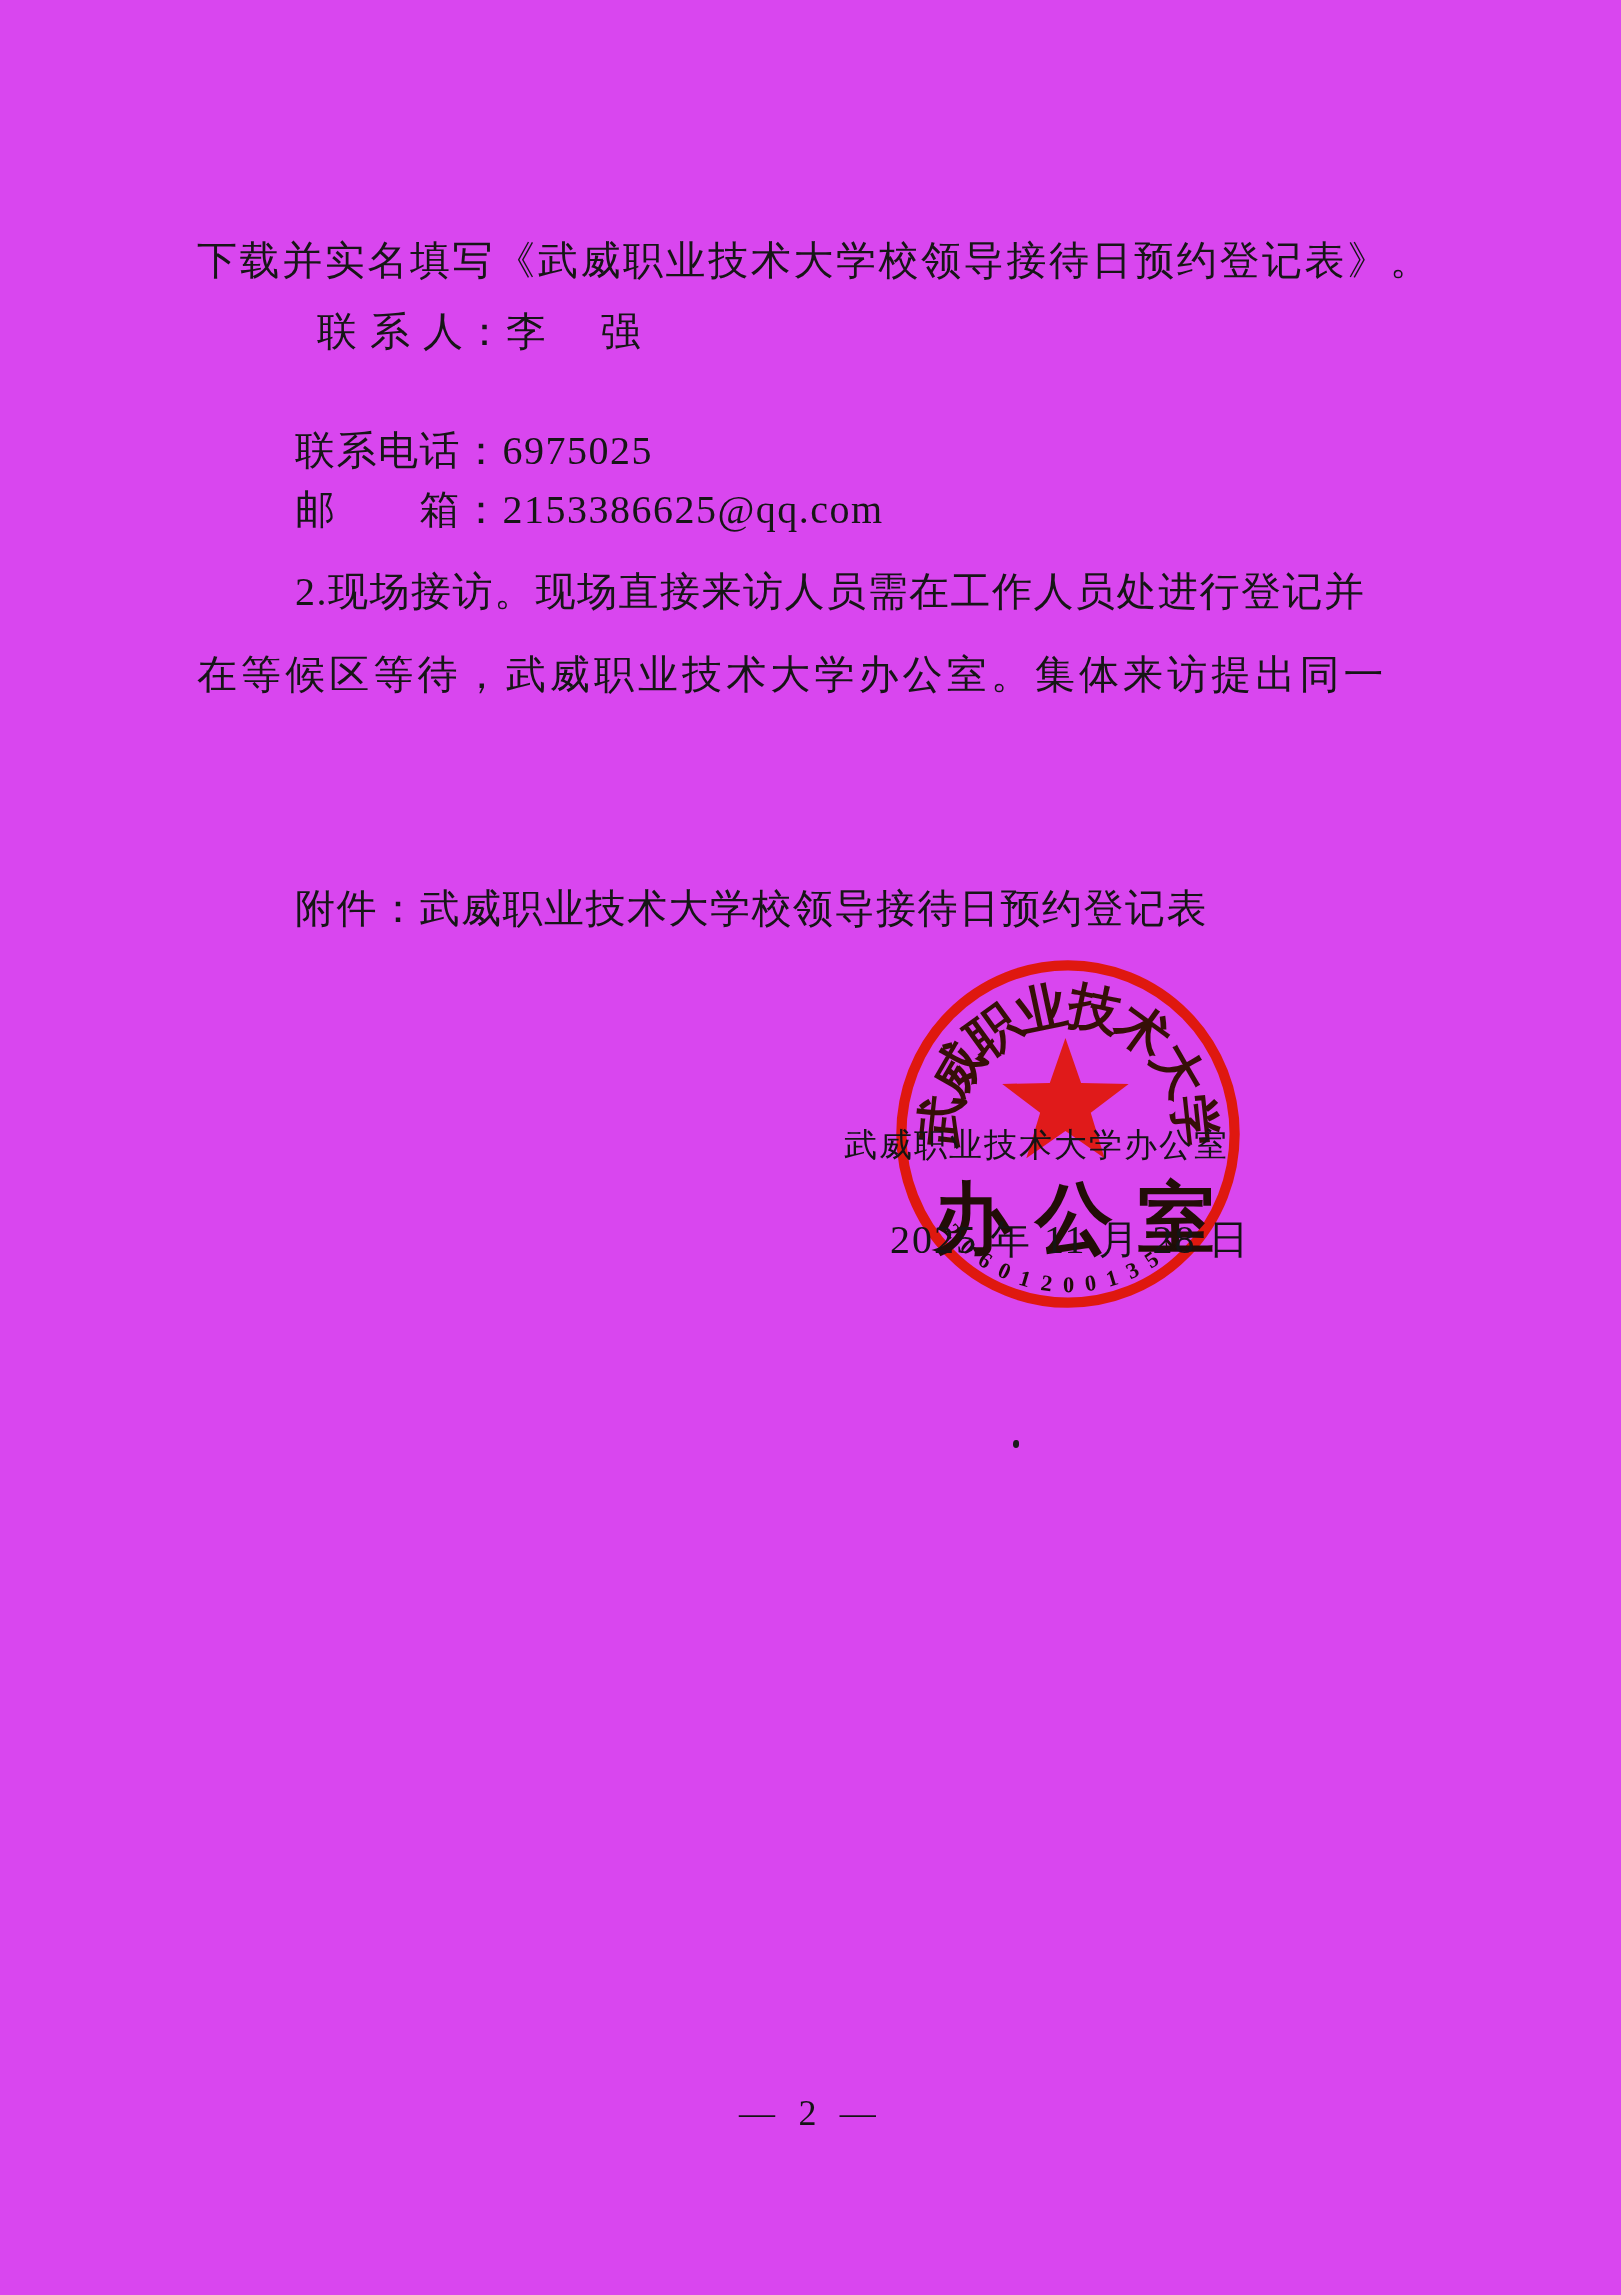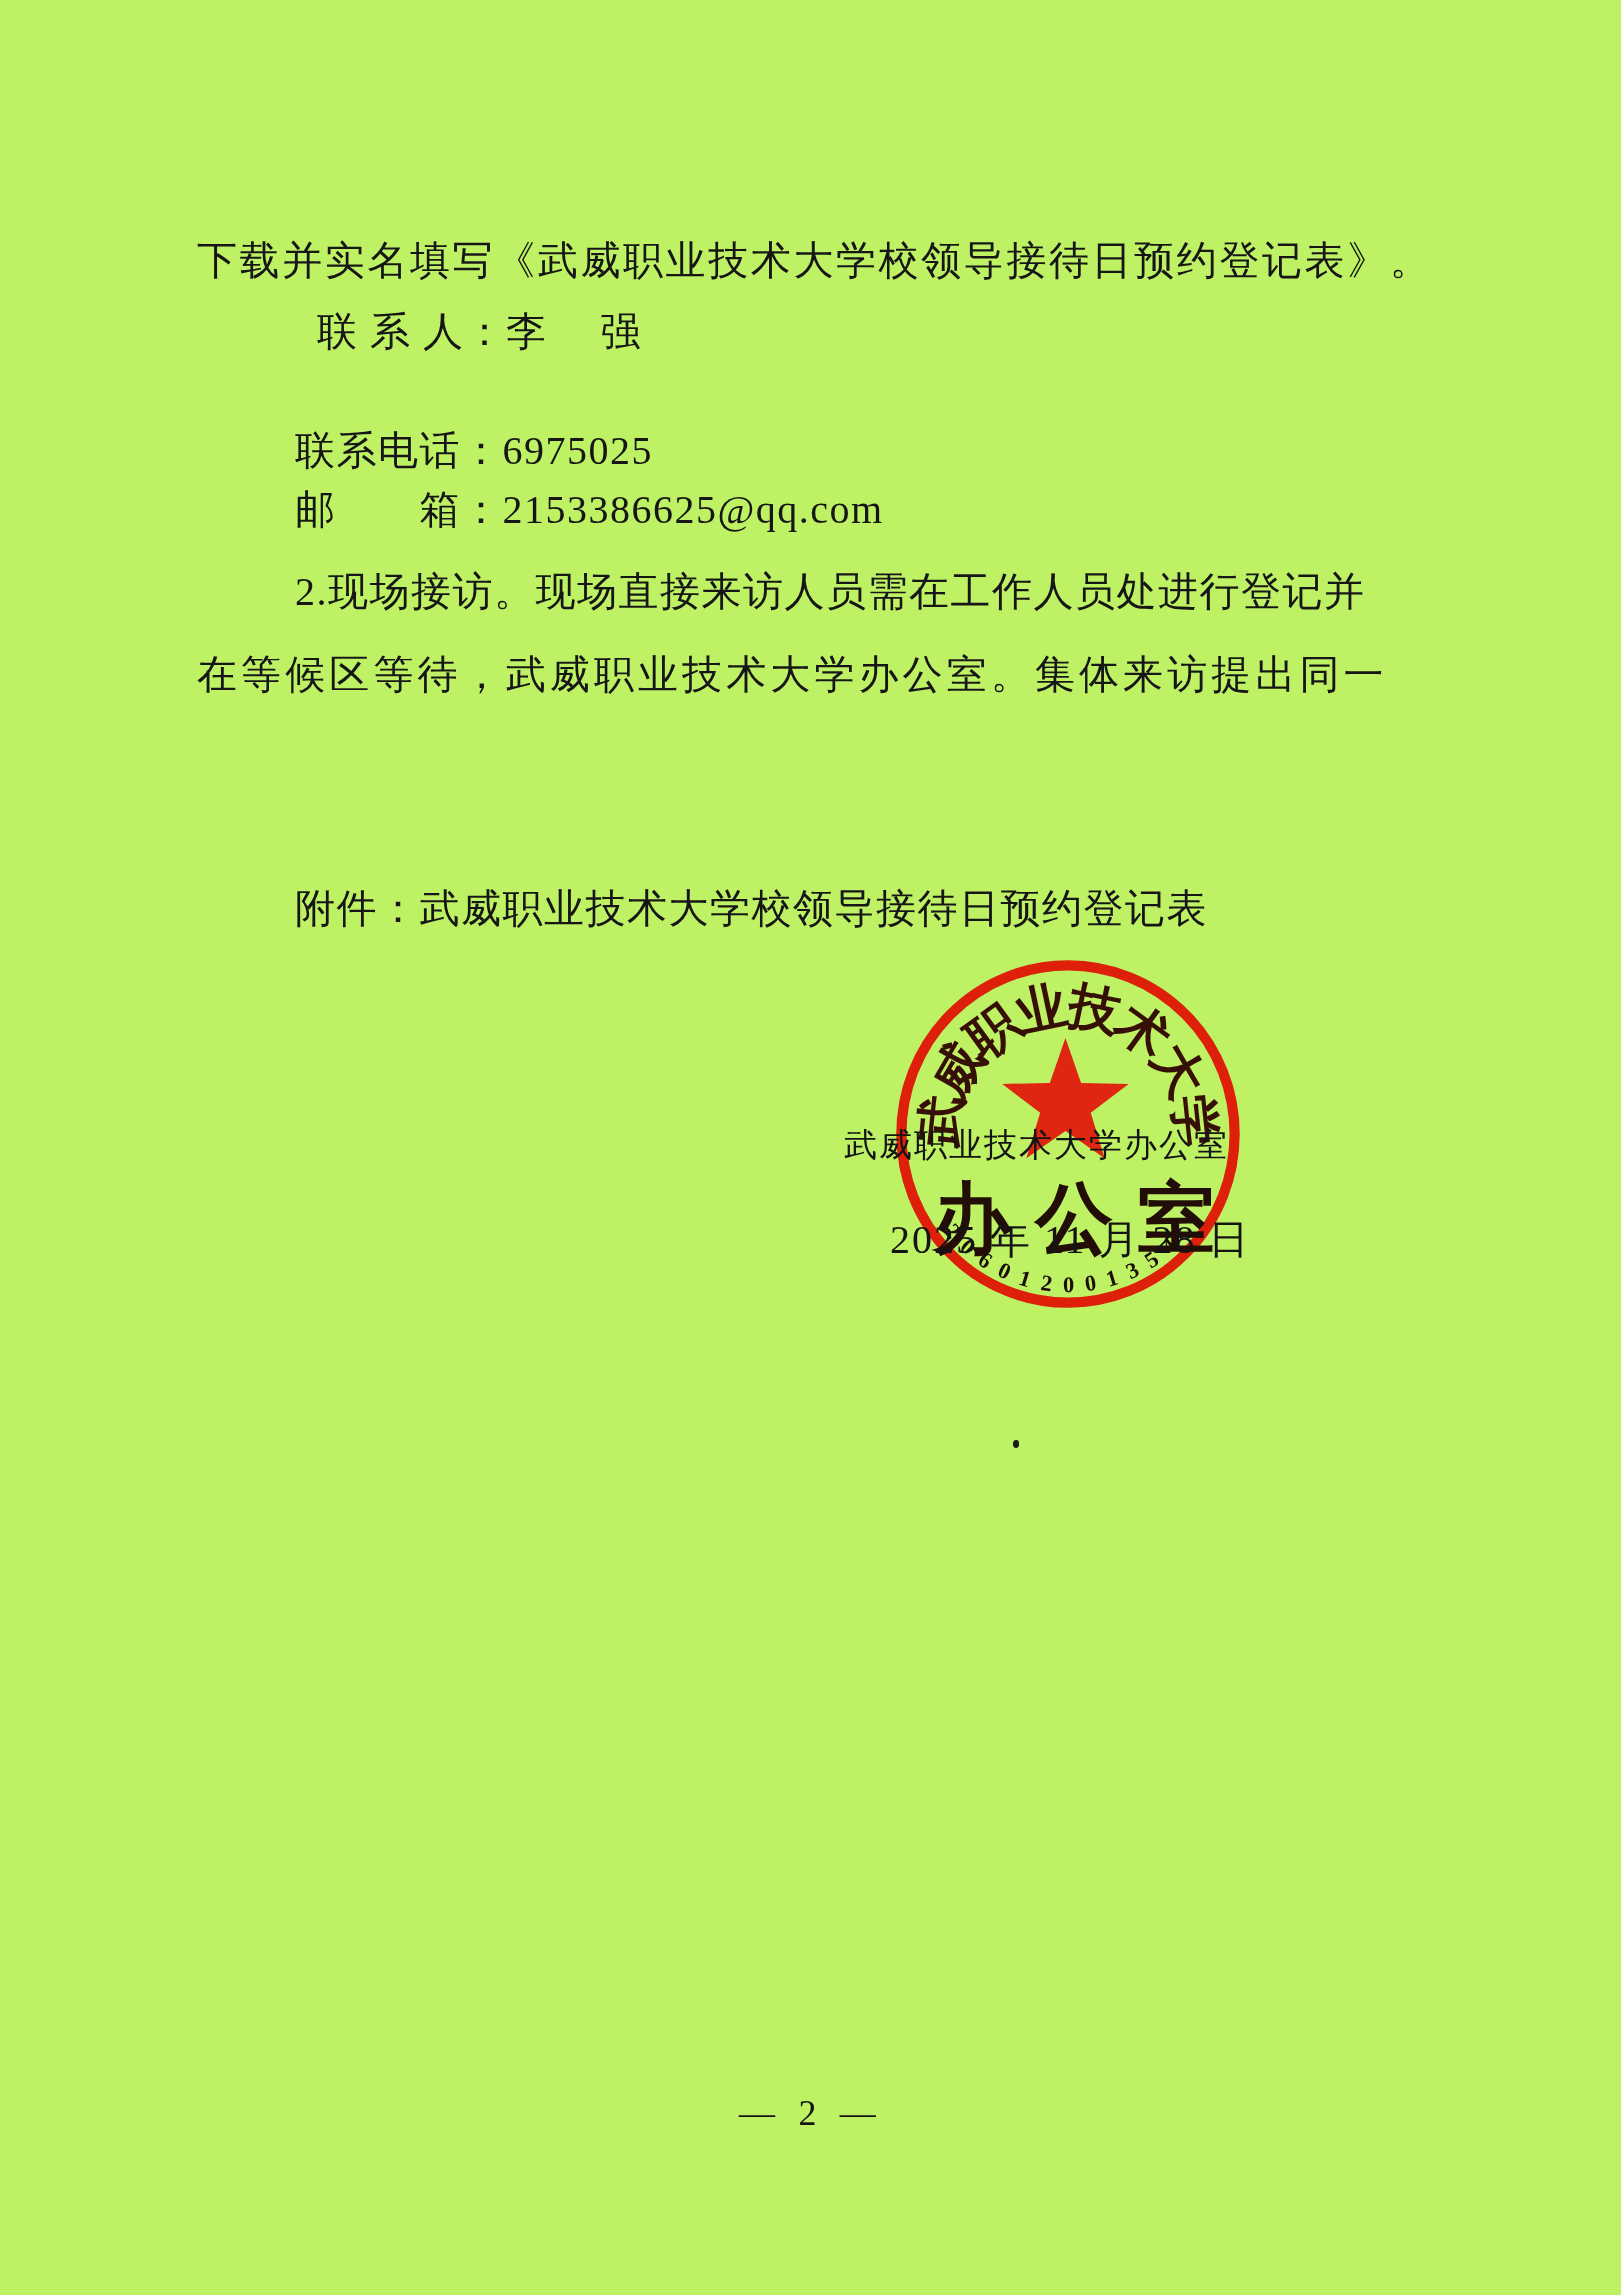--- a/index.html
+++ b/index.html
@@ -1,19 +1,19 @@
 <!DOCTYPE html>
 <html style="font-size:8.2px"><head>
 <meta charset="utf-8">
 <style>
   html,body{margin:0;padding:0;background:#ffffff;}
   .page{
     position:relative;
     width:1622px;height:2295px;
-    background:#bef264;
+    background:#d946ef;
     overflow:hidden;
     font-family:"Liberation Serif","DejaVu Serif",serif;
     color:#161616;
   }
   .line{
     position:absolute;
     white-space:pre;
     font-size:40px;
     line-height:1;
     color:#161616;

